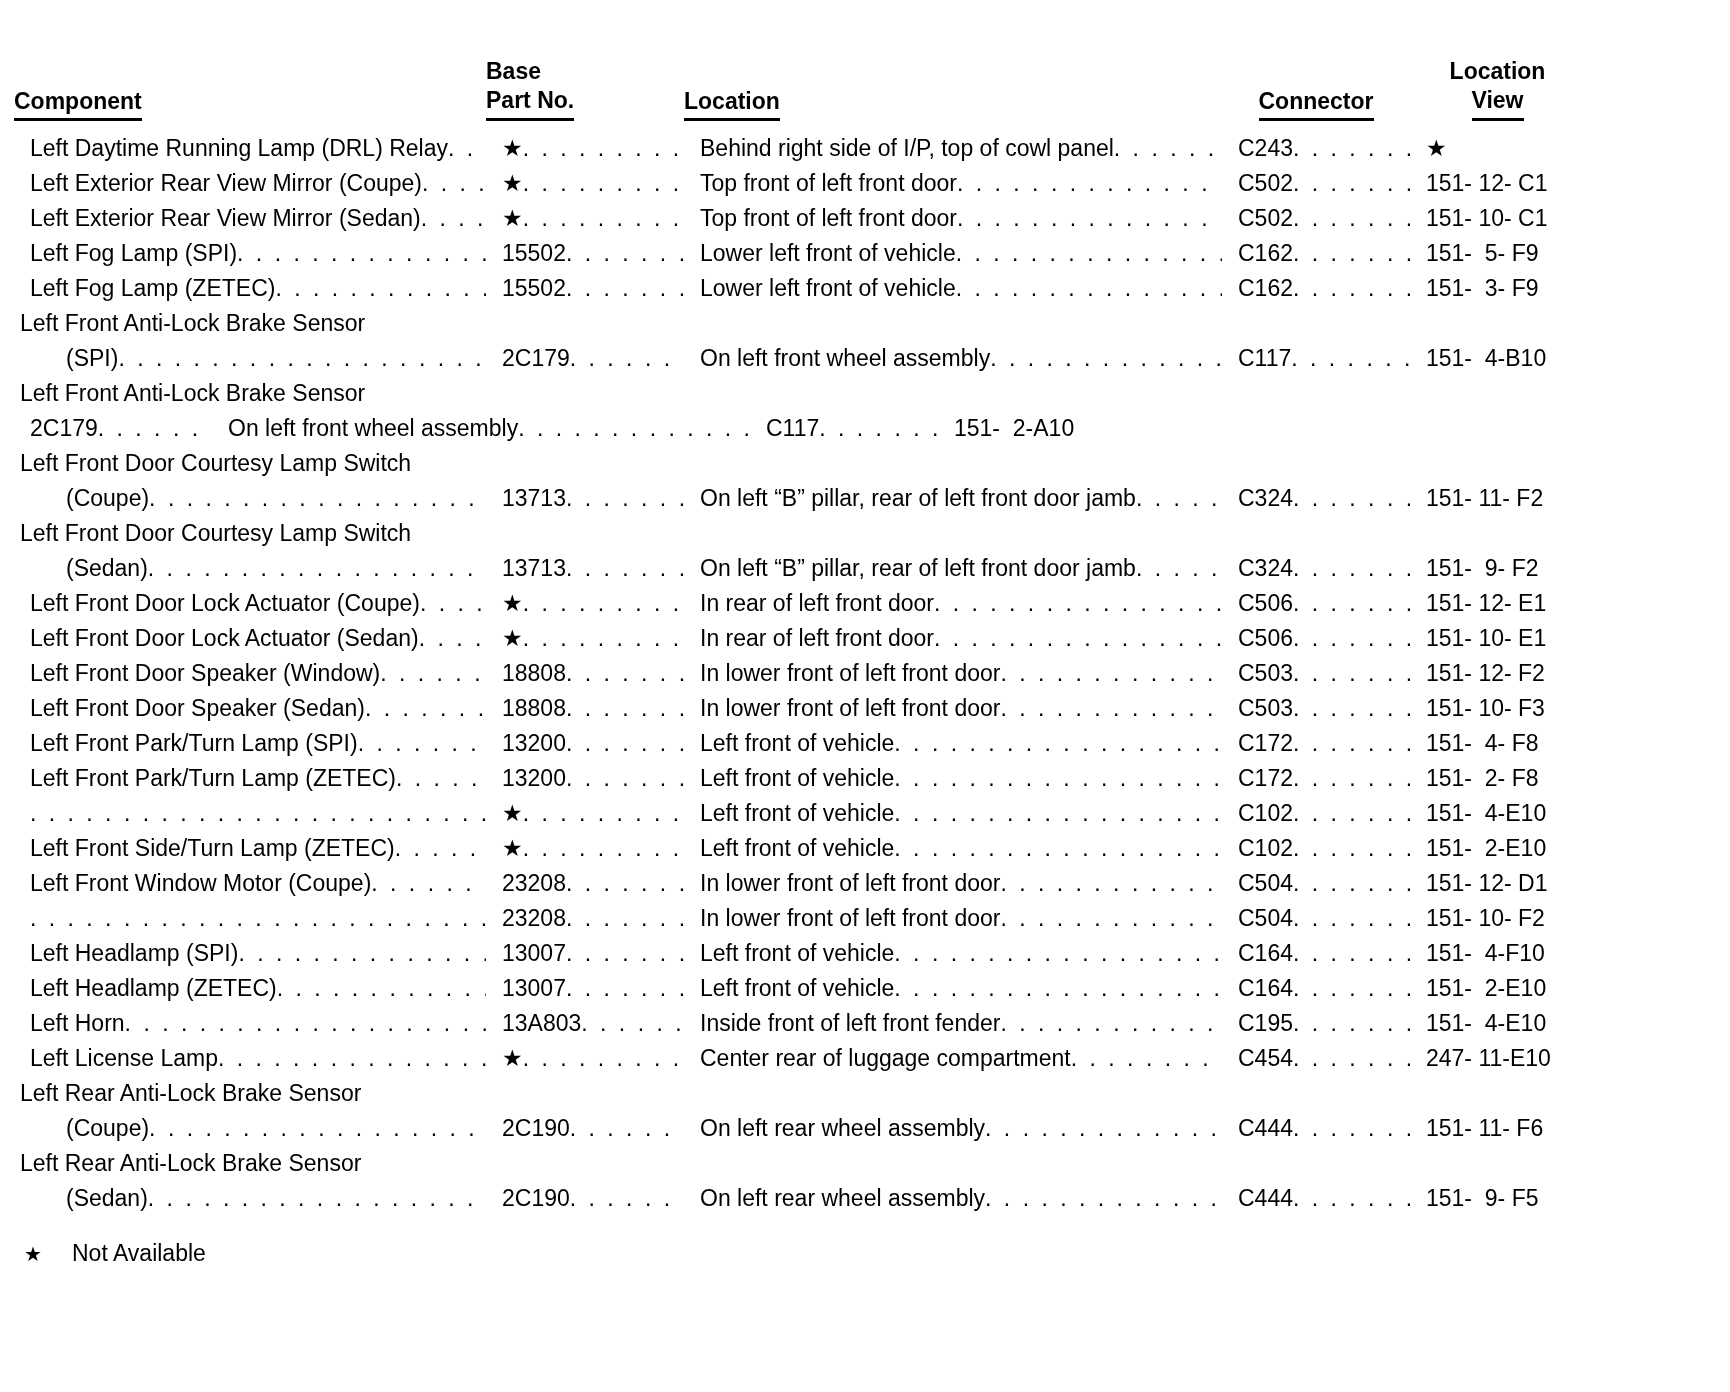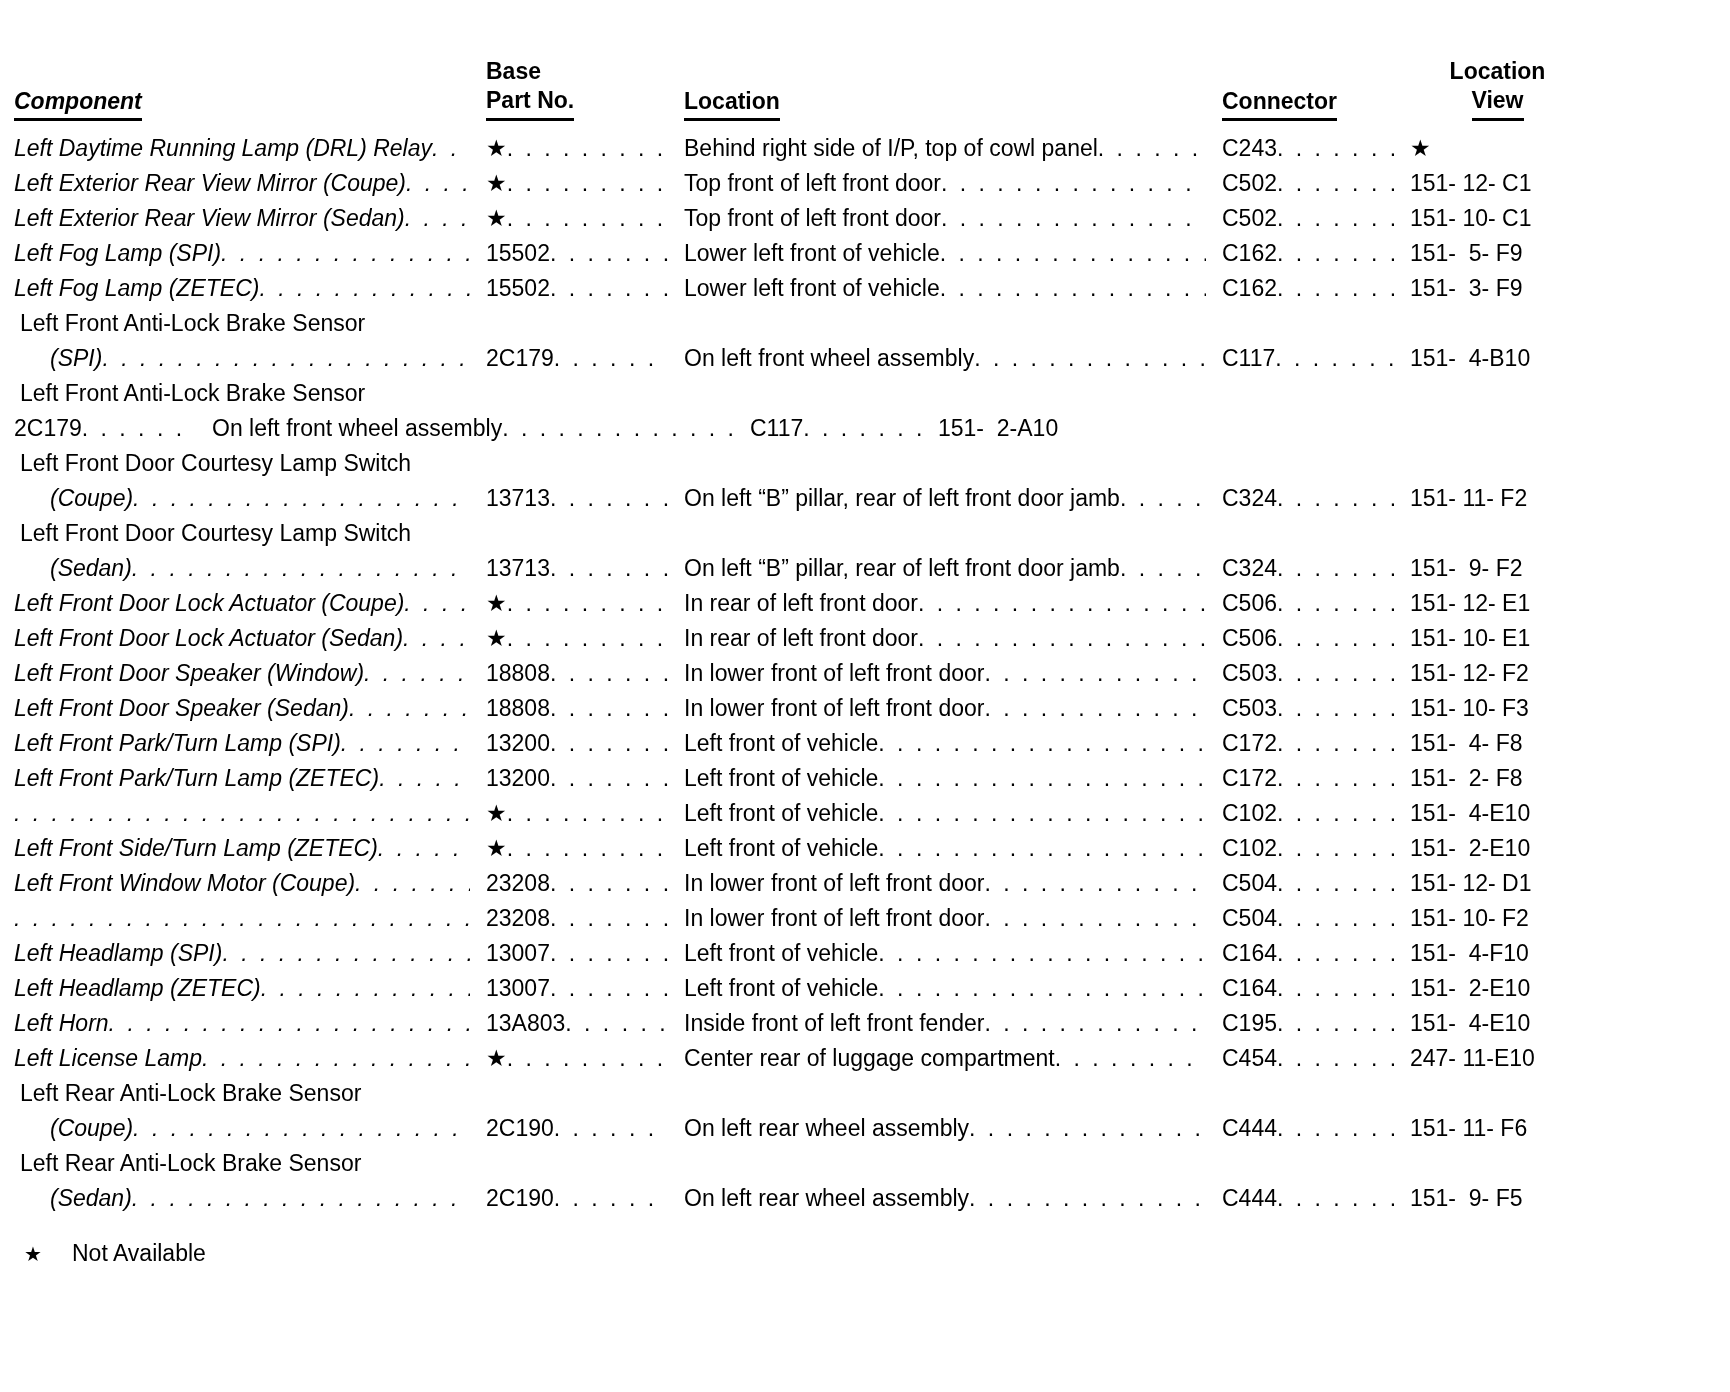--- a/index.html
+++ b/index.html
@@ -26,39 +26,40 @@
     margin-bottom: 10px;
   }
   .thead .u {
     display: inline-block;
     border-bottom: 3px solid #000;
     padding-bottom: 3px;
   }
   .hstack { line-height: 29px; }
   .hstack .top { display: block; margin-top: 31px; }
   
-  .col-component { width: 472px; font-style: italic; }
+  .col-component { width: 472px; }
   .col-part      { width: 198px; }
   .col-location  { width: 538px; }
-  .col-connector { width: 188px; }
+  .col-connector { width: 188px; text-align: center; }
   .col-view      { width: 175px; }
   .col-view-h    { width: 175px; text-align: center; }
   
   .tbody { font-size: 23px; }
   .rowgroup { }
   .pre-line {
     line-height: 35px;
     white-space: pre;
     padding-left: 6px;
   }
   .row {
     display: flex;
     align-items: baseline;
     line-height: 35px;
     min-height: 35px;
+    margin-left: 16px;
   }
   .cell {
     display: flex;
     align-items: baseline;
     min-width: 0;
     overflow: hidden;
     box-sizing: border-box;
     padding-right: 16px;
   }
   .cell .t {

